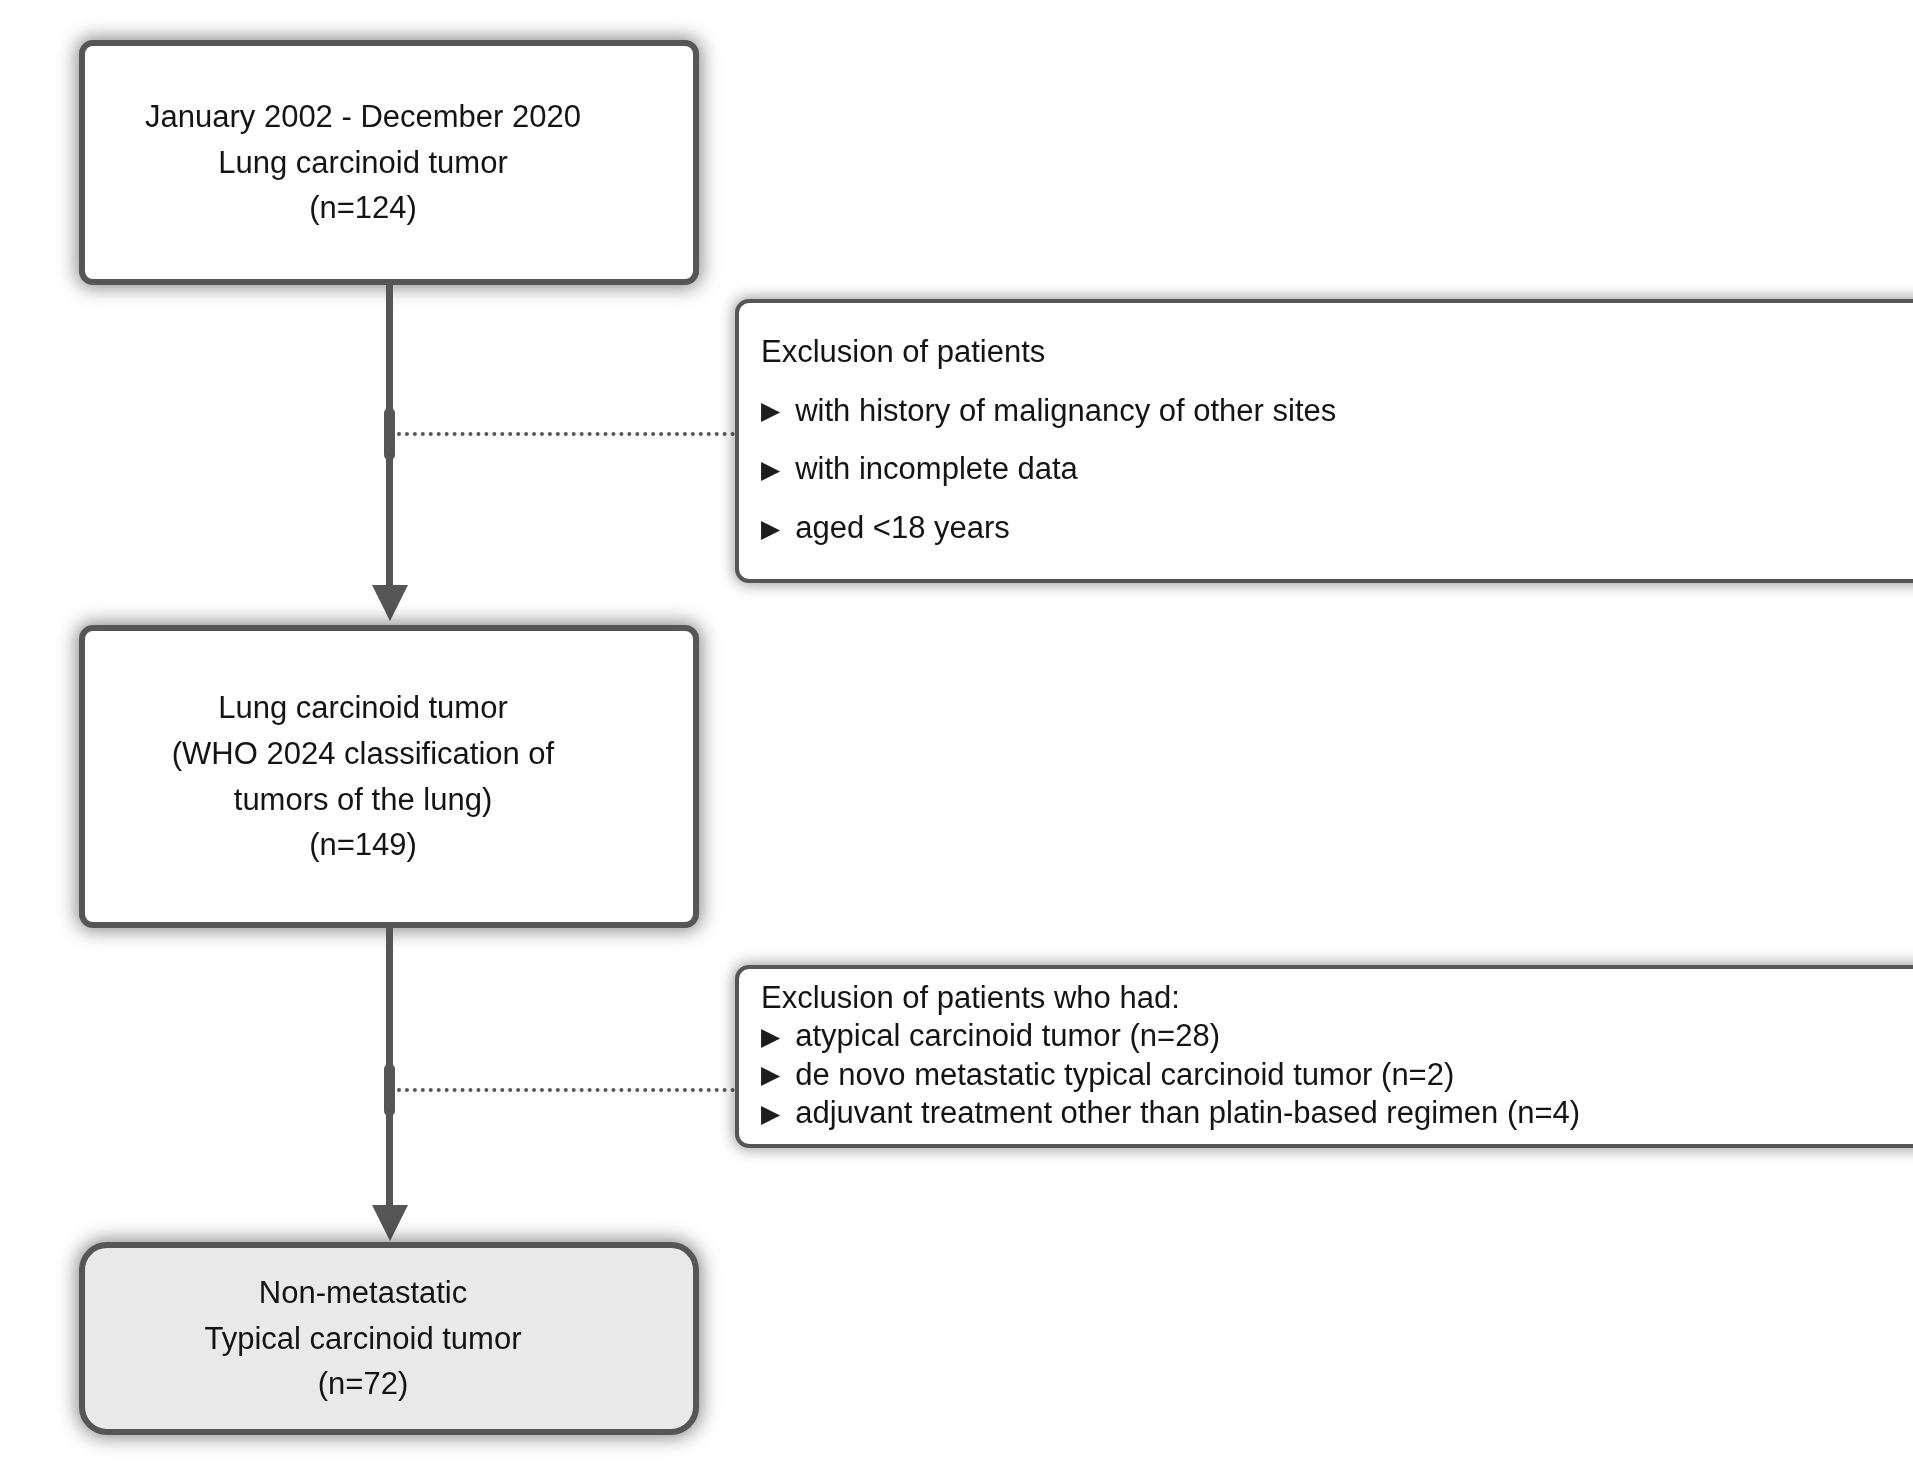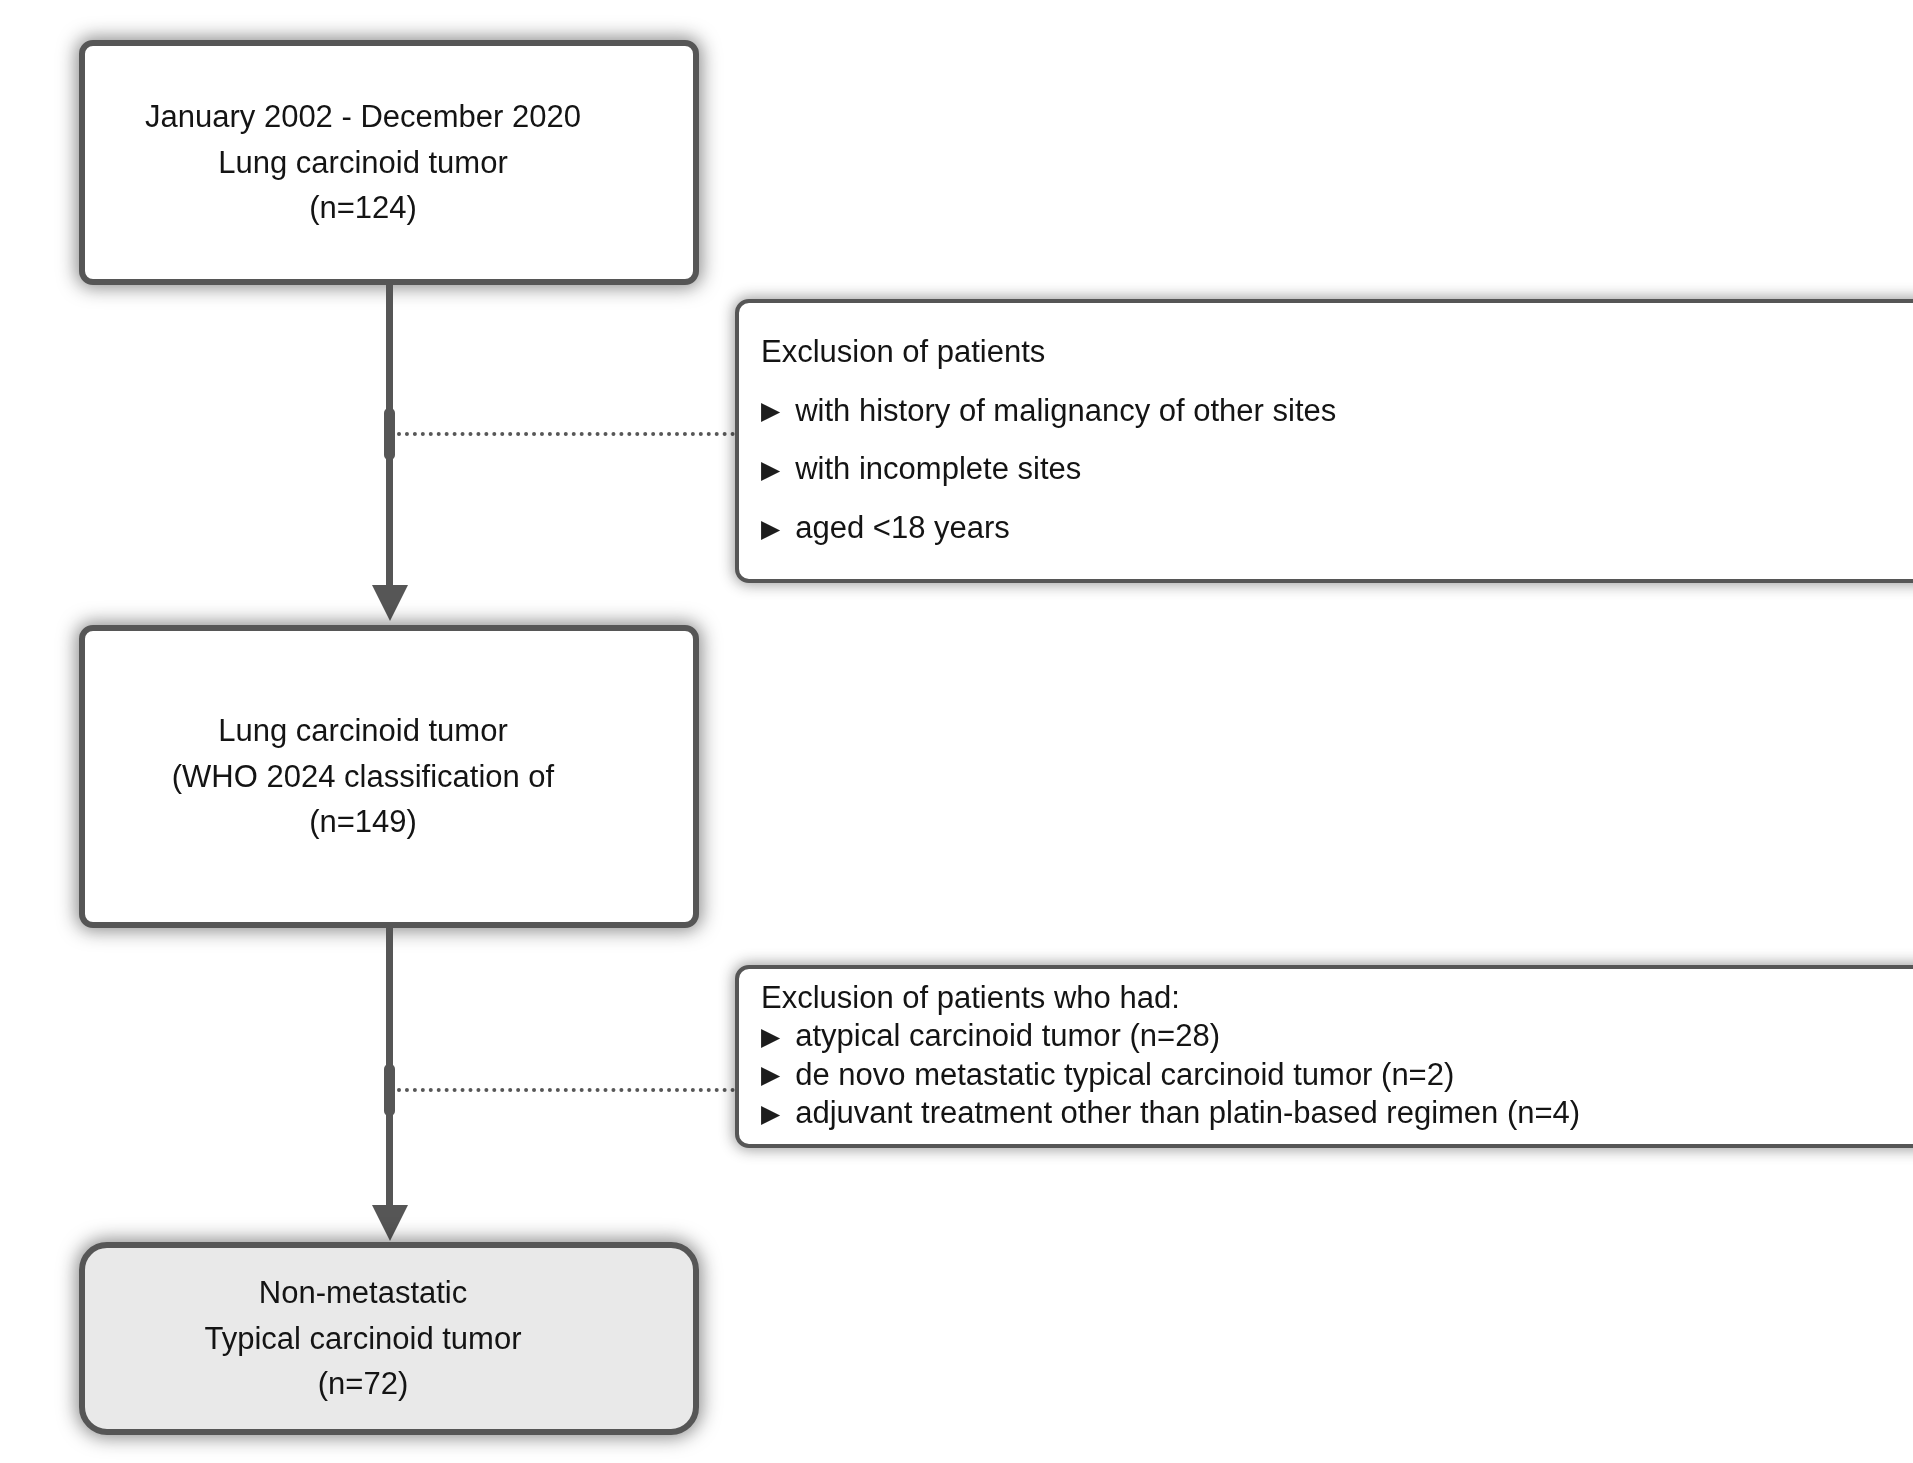--- a/index.html
+++ b/index.html
@@ -128,31 +128,32 @@
   <div class="exclusion-box" id="exclusion-1">
     <div class="excl-row">
       <span>Exclusion of patients</span>
     </div>
     <div class="excl-row">
       <span class="bullet-icon">▶</span>
       <span>with history of malignancy of other sites</span>
     </div>
     <div class="excl-row">
       <span class="bullet-icon">▶</span>
-      <span>with incomplete sites</span>
+      <span>with incomplete data</span>
     </div>
     <div class="excl-row">
       <span class="bullet-icon">▶</span>
       <span>aged &lt;18 years</span>
     </div>
   </div>
 
   <div class="flow-box" id="box-who">
     <div>Lung carcinoid tumor</div>
     <div>(WHO 2024 classification of</div>
+    <div>tumors of the lung)</div>
     <div>(n=149)</div>
   </div>
 
   <div class="vline" id="vline-2"></div>
   <div class="arrowhead" id="arrowhead-2"></div>
   <div class="stub" id="stub-2"></div>
   <div class="dotted" id="dotted-2"></div>
 
   <div class="exclusion-box" id="exclusion-2">
     <div class="excl-row">

